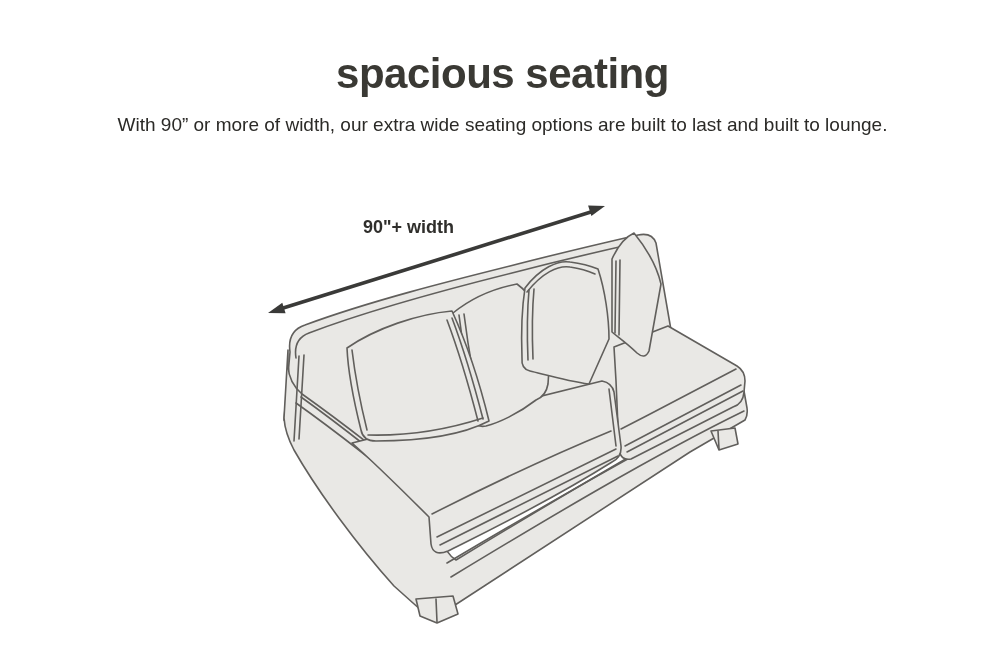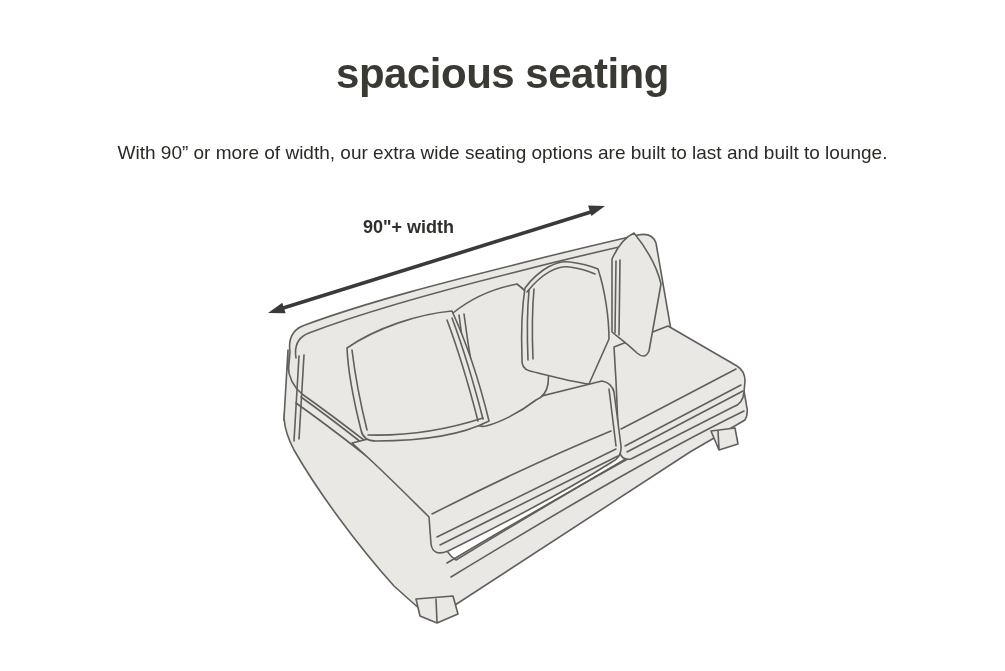--- a/index.html
+++ b/index.html
@@ -28,21 +28,20 @@
   }
   .description{
     position:absolute;
     top:112px;
     left:0;
     width:1005px;
     text-align:center;
     font-size:19px;
     line-height:26px;
     color:#2b2a27;
-    margin-top:28px;
   }
   .dim-label{
     position:absolute;
     top:217px;
     left:363px;
     font-size:18px;
     font-weight:bold;
     color:#2f2e2b;
     white-space:nowrap;
   }

